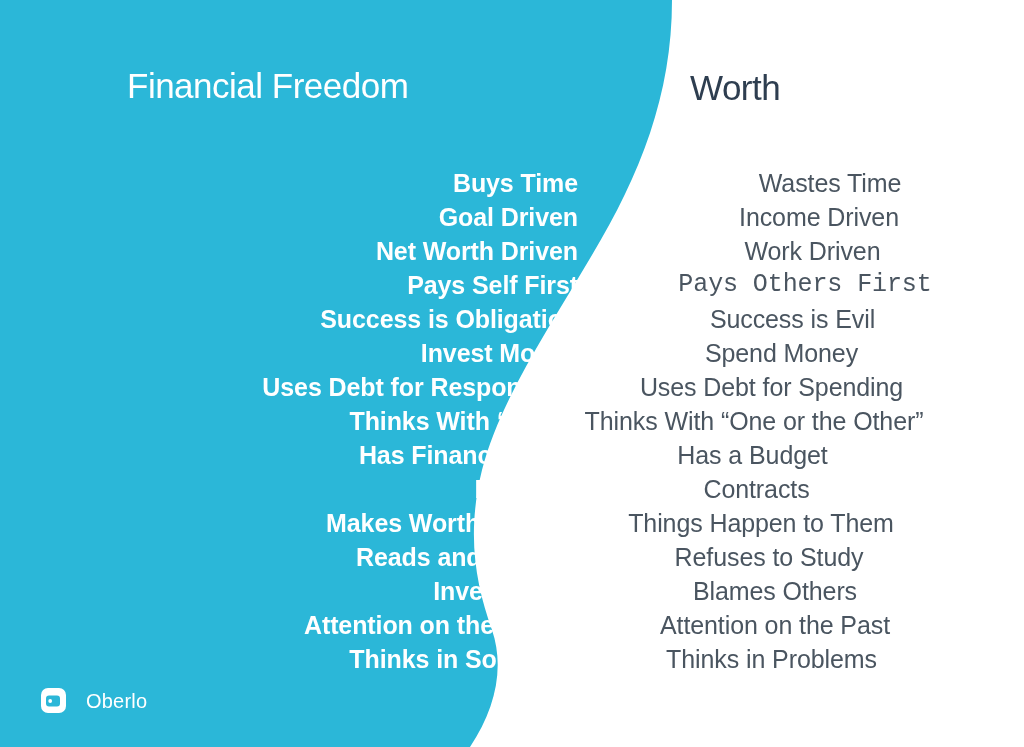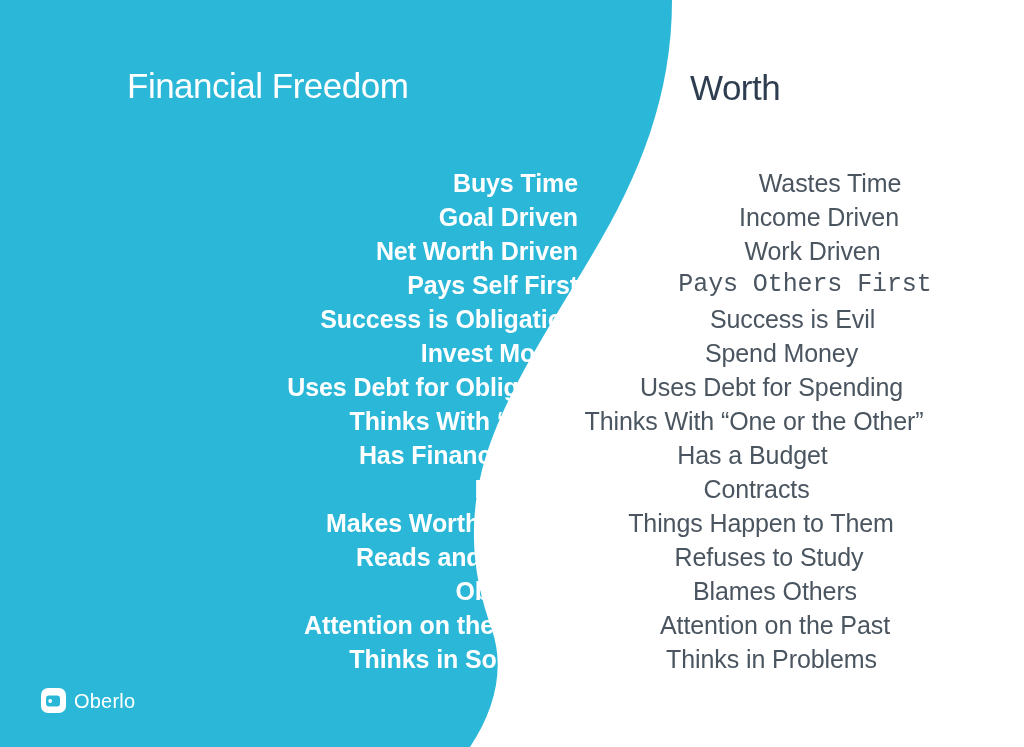--- a/index.html
+++ b/index.html
@@ -77,21 +77,21 @@
     letter-spacing: -0.1px;
   }
 
   
   #logo {
     position: absolute;
     left: 41px;
     top: 688px;
     display: flex;
     align-items: center;
-    gap: 8px;
+    gap: 20px;
   }
   #logo-mark {
     width: 25px;
     height: 25px;
     border-radius: 7px;
     background: #ffffff;
     display: flex;
     align-items: center;
     justify-content: center;
   }
@@ -121,27 +121,27 @@
   <div class="heading" id="heading-left">Financial Freedom</div>
   <div class="heading" id="heading-right">Worth</div>
 
   <div class="col" id="col-left">
       <div class="item">Buys Time</div>
       <div class="item">Goal Driven</div>
       <div class="item">Net Worth Driven</div>
       <div class="item">Pays Self First</div>
       <div class="item">Success is Obligation</div>
       <div class="item">Invest Money</div>
-      <div class="item">Uses Debt for Obligation</div>
+      <div class="item">Uses Debt for Responsible</div>
       <div class="item">Thinks With “Both”</div>
       <div class="item">Has Financial Plan</div>
       <div class="item">Expands</div>
       <div class="item">Makes Worth Happen</div>
       <div class="item">Reads and Studies</div>
-      <div class="item">Obligation</div>
+      <div class="item">Investments</div>
       <div class="item">Attention on the Future</div>
       <div class="item">Thinks in Solutions</div>
     </div>
 
   <div class="col" id="col-right">
       <div class="item" style="padding-left: 160px;">Wastes Time</div>
       <div class="item" style="padding-left: 138px;">Income Driven</div>
       <div class="item" style="padding-left: 125px;">Work Driven</div>
       <div class="item" style="padding-left: 110px; font-family: Liberation Mono, monospace;">Pays Others First</div>
       <div class="item" style="padding-left: 85px;">Success is Evil</div>

